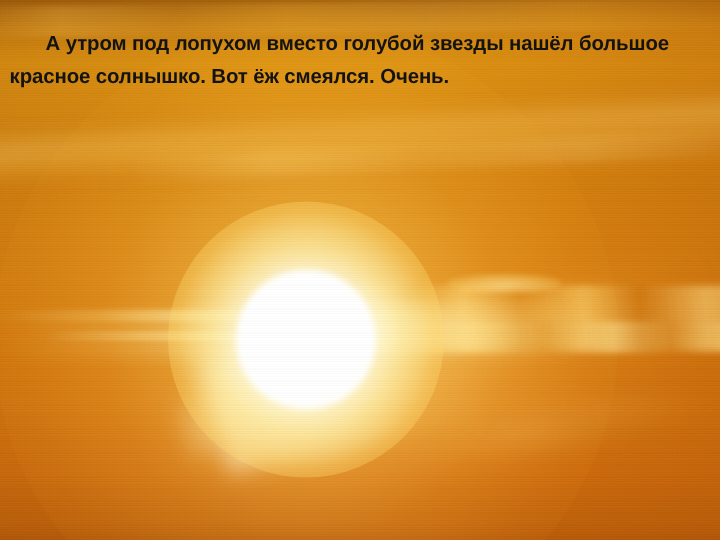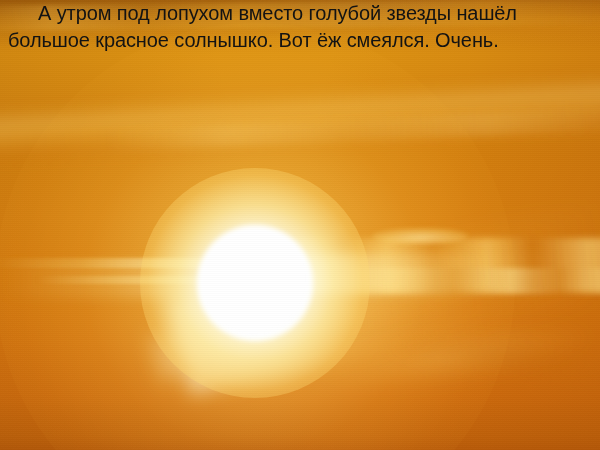--- a/index.html
+++ b/index.html
@@ -308,25 +308,25 @@
         rgba(255,255,255,0.010) 1px,
         rgba(255,255,255,0.010) 2px);
     pointer-events: none;
   }
 
   
   .caption {
     position: absolute;
     left: 0; top: 0;
     width: 600px;
-    padding: 0 10px 0 8px;
+    padding: 24px 10px 0 8px;
     box-sizing: border-box;
     color: #131313;
-    font-size: 20px;
-    font-weight: normal;
+    font-size: 17px;
+    font-weight: bold;
     line-height: 26.5px;
     letter-spacing: -0.1px;
     text-indent: 30px;
     white-space: pre-wrap;
     z-index: 20;
   }
 </style>
 </head>
 <body>
 

